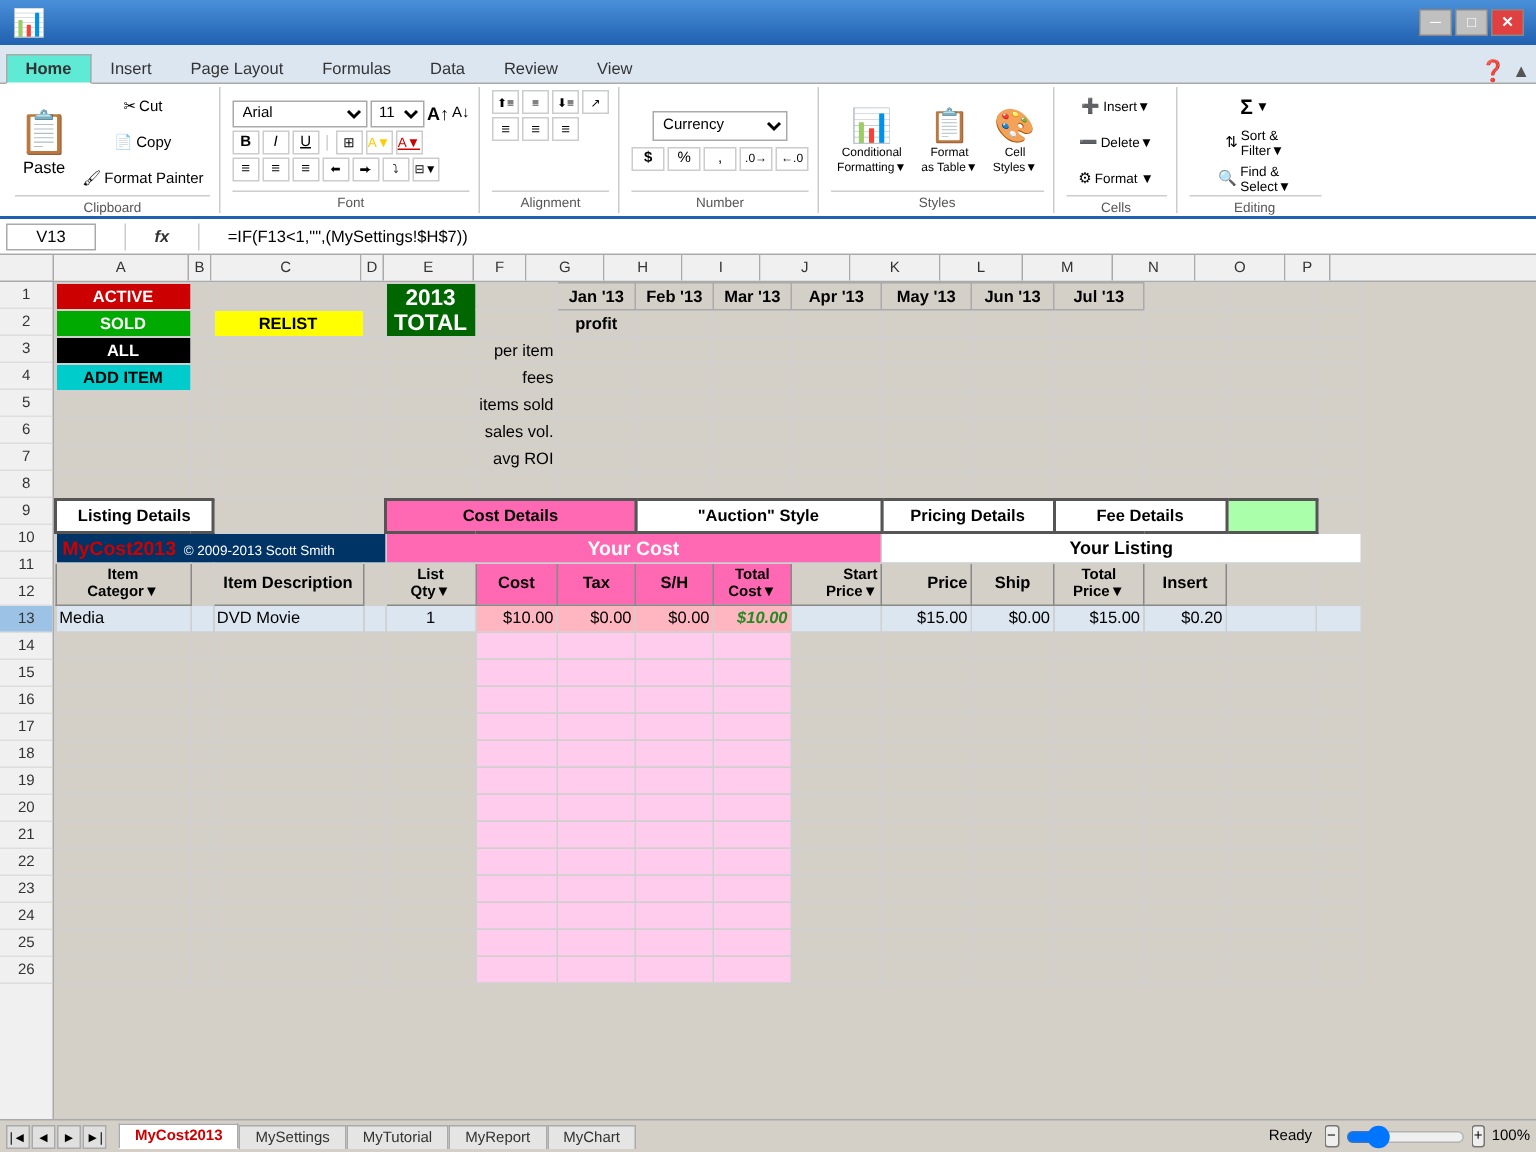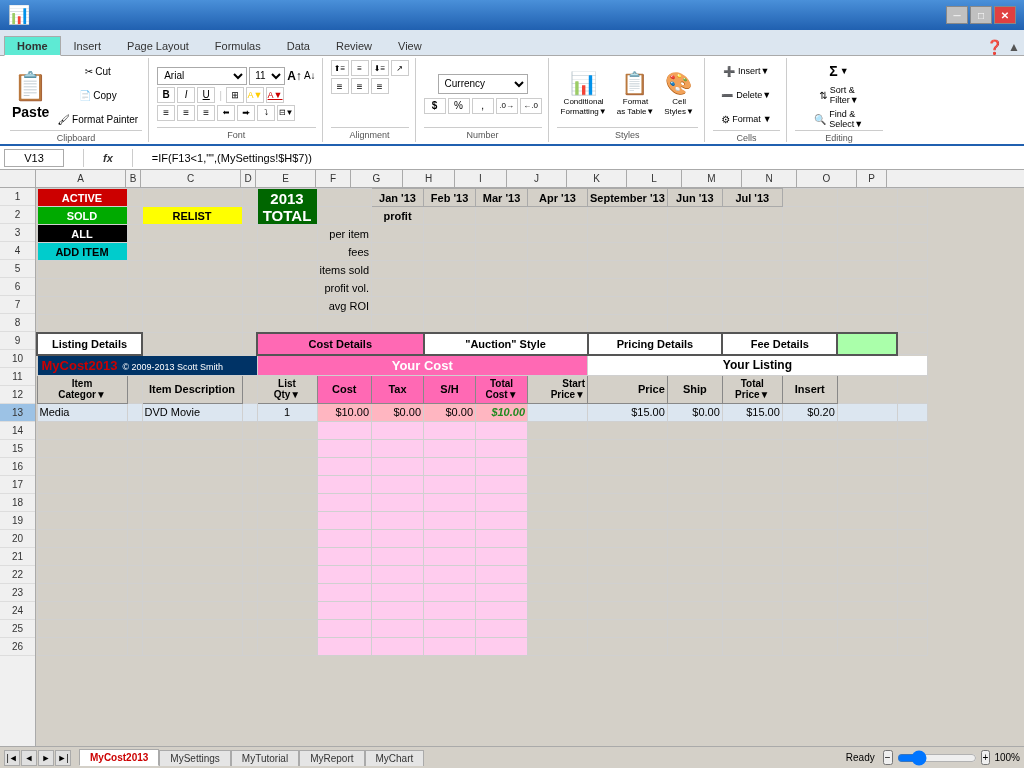--- a/index.html
+++ b/index.html
@@ -363,21 +363,21 @@
     <span style="font-size:12px; cursor:pointer; color:#555;">▲</span>
   </div>
 </div>
 
 <div class="ribbon">
 
   <div class="ribbon-group" style="min-width:60px;">
     <div class="ribbon-group-content">
       <div class="paste-btn">
         <span style="font-size:28px;">📋</span>
-        <span style="font-size:14px;font-weight:bold;">Paste</span>
+        <span style="font-size:11px;">Paste</span>
       </div>
       <div style="display:flex;flex-direction:column;gap:2px;">
         <div class="r-btn r-btn-small">
             <span>✂</span>
             <span>Cut</span>
           </div>
         <div class="r-btn r-btn-small">
             <span>📄</span>
             <span>Copy</span>
           </div>
@@ -616,21 +616,21 @@
               <td class="cell-red" style="text-align:center;font-weight:bold;">ACTIVE</td>
               <td></td>
               <td></td>
               <td></td>
               <td rowspan="2" colspan="1" style="background:#006600;color:white;font-weight:bold;font-size:15px;text-align:center;vertical-align:middle;">2013<br>TOTAL</td>
               <td></td>
               <td style="text-align:center;font-weight:bold;border:1px solid #aaa;">Jan '13</td>
               <td style="text-align:center;font-weight:bold;border:1px solid #aaa;">Feb '13</td>
               <td style="text-align:center;font-weight:bold;border:1px solid #aaa;">Mar '13</td>
               <td style="text-align:center;font-weight:bold;border:1px solid #aaa;">Apr '13</td>
-              <td style="text-align:center;font-weight:bold;border:1px solid #aaa;">September '13</td>
+              <td style="text-align:center;font-weight:bold;border:1px solid #aaa;">May '13</td>
               <td style="text-align:center;font-weight:bold;border:1px solid #aaa;">Jun '13</td>
               <td style="text-align:center;font-weight:bold;border:1px solid #aaa;">Jul '13</td>
               <td></td>
               <td></td>
               <td></td>
             </tr>
 
             <tr>
               <td class="cell-green" style="text-align:center;font-weight:bold;width:50px;">SOLD</td>
               <td></td>
@@ -706,21 +706,21 @@
               <td></td>
               <td></td>
             </tr>
 
             <tr>
               <td></td>
               <td></td>
               <td></td>
               <td></td>
               <td></td>
-              <td style="text-align:right;">profit vol.</td>
+              <td style="text-align:right;">sales vol.</td>
               <td></td>
               <td></td>
               <td></td>
               <td></td>
               <td></td>
               <td></td>
               <td></td>
               <td></td>
               <td></td>
               <td></td>

